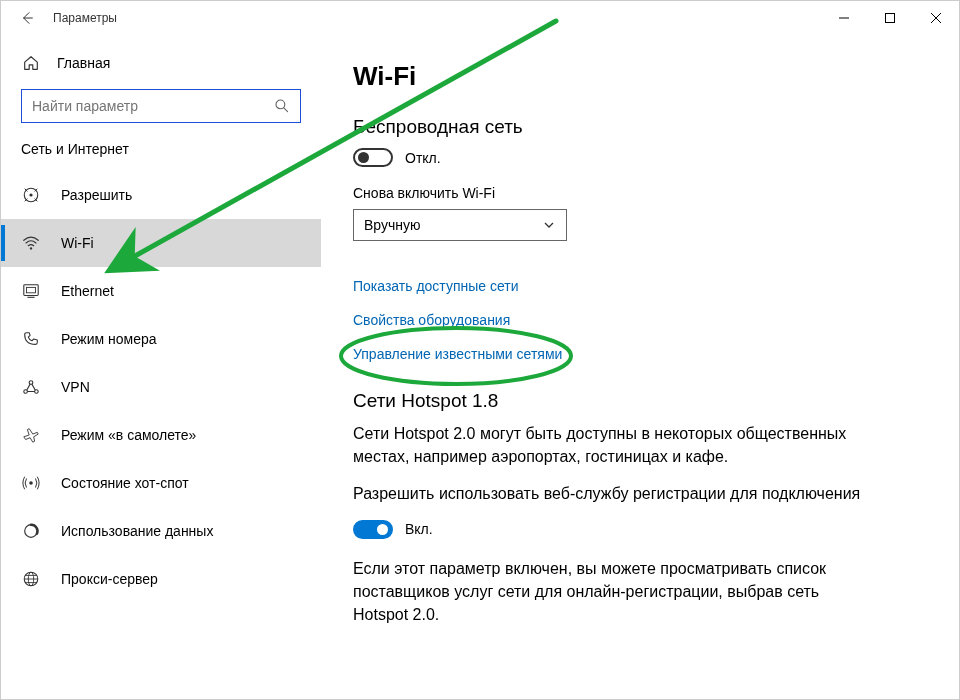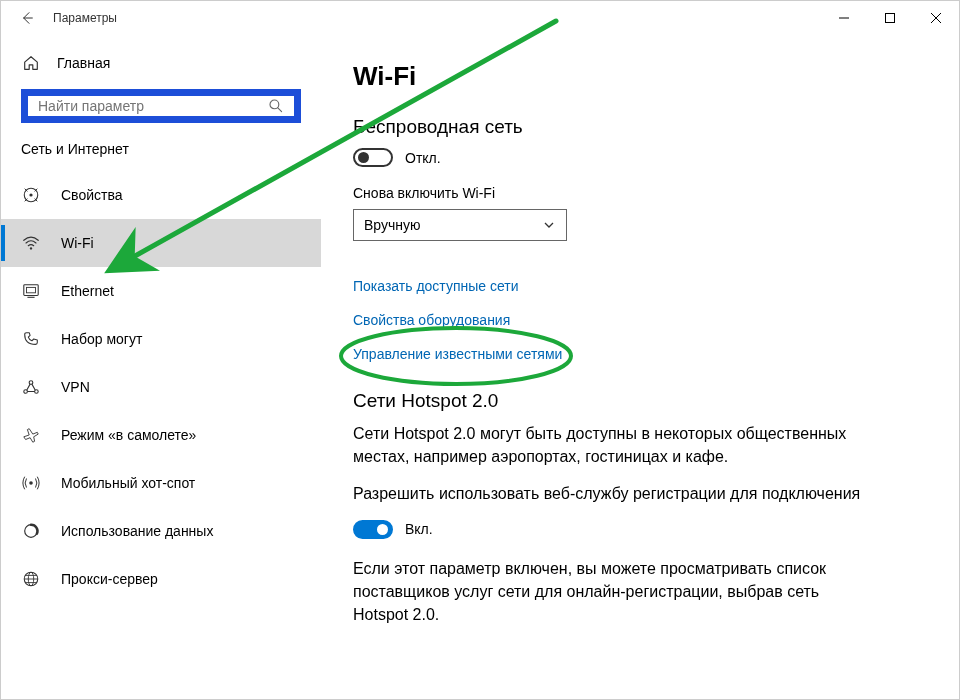--- a/index.html
+++ b/index.html
@@ -7,21 +7,21 @@
   .window { width: 960px; height: 700px; position: relative; display: flex; flex-direction: column; border: 1px solid #ccc; }
   .titlebar { height: 34px; display: flex; align-items: center; padding-left: 14px; background: #fff; }
   .titlebar .back { width: 24px; height: 24px; display: inline-flex; align-items: center; justify-content: center; margin-right: 14px; cursor: default; }
   .titlebar .title { font-size: 12px; color: #333; }
   .titlebar .sysbtns { margin-left: auto; display: flex; }
   .sysbtn { width: 46px; height: 34px; display: inline-flex; align-items: center; justify-content: center; cursor: default; }
   .body { flex: 1; display: flex; overflow: hidden; }
   .sidebar { width: 320px; flex-shrink: 0; background: #fff; padding-top: 18px; position: relative; }
   .homebtn { display: flex; align-items: center; padding: 0 20px 16px 20px; cursor: default; }
   .homebtn .icon { width: 20px; height: 20px; margin-right: 16px; display: inline-flex; align-items: center; justify-content: center; }
-  .searchbox { margin: 0 20px 18px 20px; height: 34px; border: 7px solid #1d4ed8; background: #fff; display: flex; align-items: center; padding: 0 8px; }
+  .searchbox { margin: 0 20px 18px 20px; height: 34px; border: 1px solid #1d4ed8; background: #fff; display: flex; align-items: center; padding: 0 8px; }
   .searchbox input { border: none; outline: none; flex: 1; font-size: 14px; background: transparent; }
   .searchbox .sicon { width: 20px; height: 20px; display: inline-flex; align-items: center; justify-content: center; }
   .category { padding: 0 20px 14px 20px; font-weight: 400; font-size: 14px; }
   .navlist { list-style: none; margin: 0; padding: 0; }
   .navitem { height: 48px; display: flex; align-items: center; padding: 0 20px; cursor: default; position: relative; }
   .navitem.selected { background: #d8d8d8; }
   .navitem.selected::before { content: ""; position: absolute; left: 0; top: 6px; bottom: 6px; width: 4px; background: #0078d4; }
   .navitem .navicon { width: 20px; height: 20px; margin-right: 20px; display: inline-flex; align-items: center; justify-content: center; }
   .content { flex: 1; padding: 26px 32px 20px 32px; overflow: auto; }
   h1 { font-weight: 600; font-size: 26px; margin: 0 0 24px 0; }
@@ -99,21 +99,21 @@
 
       <ul class="navlist">
         <li class="navitem">
           <span class="navicon">
               <svg viewBox="0 0 20 20" width="18" height="18">
                 <circle cx="10" cy="10" r="7.5" fill="none" stroke="#333" stroke-width="1.2"></circle>
                 <circle cx="10" cy="10" r="1.8" fill="#333"></circle>
                 <path d="M3 3 L6 6 M14 6 L17 3 M3 17 L6 14 M14 14 L17 17" stroke="#333" stroke-width="1.1"></path>
               </svg>
             </span>
-          <span>Свойства</span>
+          <span>Разрешить</span>
         </li>
         <li class="navitem selected">
           <span class="navicon">
               <svg viewBox="0 0 20 20" width="18" height="18">
                 <path d="M2 7 Q10 0 18 7 M4.5 10 Q10 5 15.5 10 M7 13 Q10 10.5 13 13" fill="none" stroke="#333" stroke-width="1.3" stroke-linecap="round"></path>
                 <circle cx="10" cy="16" r="1.3" fill="#333"></circle>
               </svg>
             </span>
           <span>Wi-Fi</span>
         </li>
@@ -126,21 +126,21 @@
               </svg>
             </span>
           <span>Ethernet</span>
         </li>
         <li class="navitem">
           <span class="navicon">
               <svg viewBox="0 0 20 20" width="18" height="18">
                 <path d="M5 3 Q3 3 3 5 Q3 16 15 16 Q17 16 17 14 L17 11 L13 10 L11 12 Q8 11 7 8 L9 6 L8 3 Z" fill="none" stroke="#333" stroke-width="1.2" stroke-linejoin="round"></path>
               </svg>
             </span>
-          <span>Набор могут</span>
+          <span>Режим номера</span>
         </li>
         <li class="navitem">
           <span class="navicon">
               <svg viewBox="0 0 20 20" width="18" height="18">
                 <circle cx="4" cy="15" r="2" fill="none" stroke="#333" stroke-width="1.2"></circle>
                 <circle cx="16" cy="15" r="2" fill="none" stroke="#333" stroke-width="1.2"></circle>
                 <circle cx="10" cy="5" r="2" fill="none" stroke="#333" stroke-width="1.2"></circle>
                 <path d="M5.2 13.5 L9 6.8 M11 6.8 L14.8 13.5 M6 15 H14" stroke="#333" stroke-width="1.2"></path>
               </svg>
             </span>
@@ -154,21 +154,21 @@
             </span>
           <span>Режим «в самолете»</span>
         </li>
         <li class="navitem">
           <span class="navicon">
               <svg viewBox="0 0 20 20" width="18" height="18">
                 <circle cx="10" cy="10" r="2" fill="#333"></circle>
                 <path d="M5 5 Q2 10 5 15 M15 5 Q18 10 15 15 M3 3 Q-1 10 3 17 M17 3 Q21 10 17 17" fill="none" stroke="#333" stroke-width="1.1"></path>
               </svg>
             </span>
-          <span>Мобильный хот-спот</span>
+          <span>Состояние хот-спот</span>
         </li>
         <li class="navitem">
           <span class="navicon">
               <svg viewBox="0 0 20 20" width="18" height="18">
                 <circle cx="10" cy="10" r="7" fill="none" stroke="#333" stroke-width="1.3"></circle>
                 <path d="M10 3 A7 7 0 0 1 16.5 13" fill="none" stroke="#333" stroke-width="2.8" stroke-linecap="round"></path>
               </svg>
             </span>
           <span>Использование данных</span>
         </li>
@@ -203,21 +203,21 @@
             <svg viewBox="0 0 12 12" width="12" height="12">
               <path d="M2 4 L6 8 L10 4" fill="none" stroke="#333" stroke-width="1.3"></path>
             </svg>
           </span>
       </div>
 
       <div class="link">Показать доступные сети</div>
       <div class="link">Свойства оборудования</div>
       <div class="link" style="margin-bottom:28px">Управление известными сетями</div>
 
-      <h2>Сети Hotspot 2.0</h2>
+      <h2>Сети Hotspot 1.8</h2>
       <div class="para">Сети Hotspot 2.0 могут быть доступны в некоторых общественных местах, например аэропортах, гостиницах и кафе.</div>
       <div class="para">Разрешить использовать веб-службу регистрации для подключения</div>
       <div class="row">
         <div class="toggle on">
             <div class="knob"></div>
           </div>
         <span>Вкл.</span>
       </div>
       <div class="para">Если этот параметр включен, вы можете просматривать список поставщиков услуг сети для онлайн-регистрации, выбрав сеть Hotspot 2.0.</div>
     </div>

